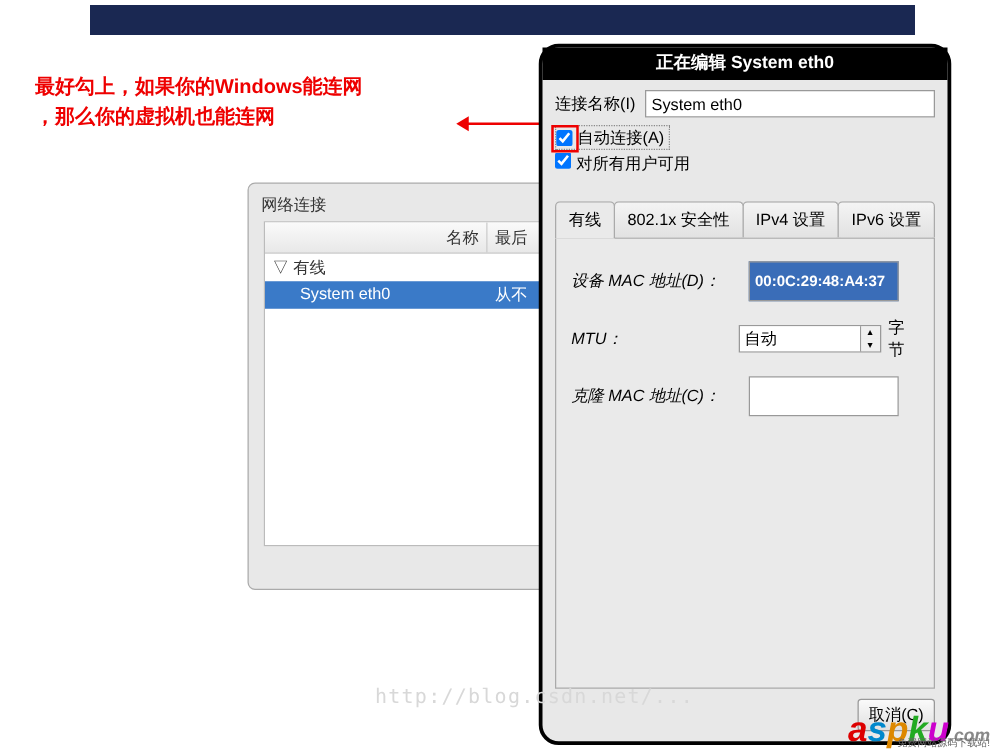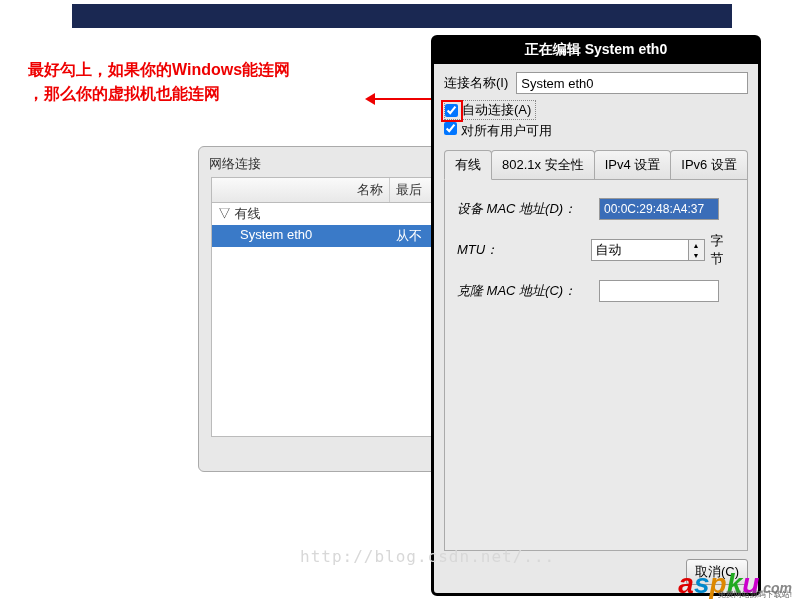--- a/index.html
+++ b/index.html
@@ -15,42 +15,42 @@
 .bg-title { font-size: 13px; color: #333; padding: 8px 10px 4px; text-align: left; }
 .bg-list { margin: 0 12px 0 12px; background: #fff; border: 1px solid #bbb; height: 260px; }
 .bg-header { display: flex; background: linear-gradient(#fafafa,#e8e8e8); border-bottom: 1px solid #bbb; font-size: 13px; color: #333; }
 .bg-col1 { width: 178px; padding: 3px 6px; border-right: 1px solid #ccc; text-align: right; }
 .bg-col2 { flex: 1; padding: 3px 6px; }
 .bg-group { background: #fff; padding: 2px 6px; font-size: 13px; color: #333; }
 .bg-row { display: flex; background: #3a7ac8; color: #fff; font-size: 13px; }
 .bg-row .c1 { width: 178px; padding: 2px 6px 2px 28px; }
 .bg-row .c2 { flex: 1; padding: 2px 6px; }
 
-.dialog { position: absolute; top: 35px; left: 431px; width: 330px; height: 561px; background: #e8e8e8; border: 3px solid #000; border-radius: 6px; display: flex; flex-direction: column; }
+.dialog { position: absolute; top: 35px; left: 431px; width: 330px; height: 561px; background: #e8e8e8; border: 3px solid #000; border-radius: 16px; display: flex; flex-direction: column; }
 .dlg-title { background: #000; color: #fff; text-align: center; font-size: 14px; font-weight: bold; padding: 3px 0 5px; }
 .dlg-body { padding: 8px 10px; flex: 1; display: flex; flex-direction: column; }
 
 .form-row { display: flex; align-items: center; margin-bottom: 6px; font-size: 13px; }
 .form-row label { white-space: nowrap; }
 .text-input { border: 1px solid #999; padding: 2px 4px; font-size: 13px; background: #fff; height: 22px; }
 .cname-input { flex: 1; margin-left: 8px; }
 
 .check-row { display: flex; align-items: flex-start; font-size: 13px; margin-bottom: 2px; }
 .check-row input { margin-right: 4px; }
 .auto-connect { display: inline-flex; align-items: center; border: 1px dotted #888; padding: 0 4px 0 0; }
 .red-box { position: absolute; top: 100px; left: 441px; width: 22px; height: 22px; border: 2px solid #e00; z-index: 10; pointer-events: none; }
 
-.tabs { display: flex; margin-top: 8px; font-size: 13px; }
+.tabs { display: flex; margin-top: 19px; font-size: 13px; }
 .tab { padding: 5px 10px; border: 1px solid #aaa; border-bottom: none; background: linear-gradient(#f4f4f4,#e2e2e2); border-radius: 4px 4px 0 0; margin-right: -1px; cursor: pointer; position: relative; }
 .tab.active { background: #eaeaea; z-index: 2; border-bottom: 1px solid #eaeaea; margin-bottom: -1px; }
 .tab-content { border: 1px solid #aaa; background: #eaeaea; flex: 1; padding: 18px 12px; }
 
 .field-row { display: flex; align-items: center; margin-bottom: 12px; font-size: 13px; }
 .field-label { width: 142px; font-style: italic; }
-.field-input { width: 120px; border: 1px solid #999; height: 22px; padding: 2px 4px; font-size: 12px; }
+.field-input { width: 120px; border: 1px solid #999; height: 32px; padding: 2px 4px; font-size: 12px; font-weight: bold; }
 .mac-input { background: #3a6db8; color: #fff; }
 .spinner { display: inline-flex; border: 1px solid #999; height: 22px; }
 .spinner input { border: none; width: 96px; padding: 2px 4px; font-size: 13px; }
 .spin-btns { display: flex; flex-direction: column; width: 16px; border-left: 1px solid #999; }
 .spin-btn { flex: 1; font-size: 7px; line-height: 1; background: #f0f0f0; border: none; cursor: pointer; }
 .unit { margin-left: 6px; }
 
 .dlg-buttons { margin-top: auto; padding: 8px 0 0; display: flex; justify-content: flex-end; gap: 8px; }
 .btn { padding: 3px 8px; font-size: 13px; border: 1px solid #999; background: linear-gradient(#fafafa,#e0e0e0); border-radius: 3px; cursor: pointer; }
 

